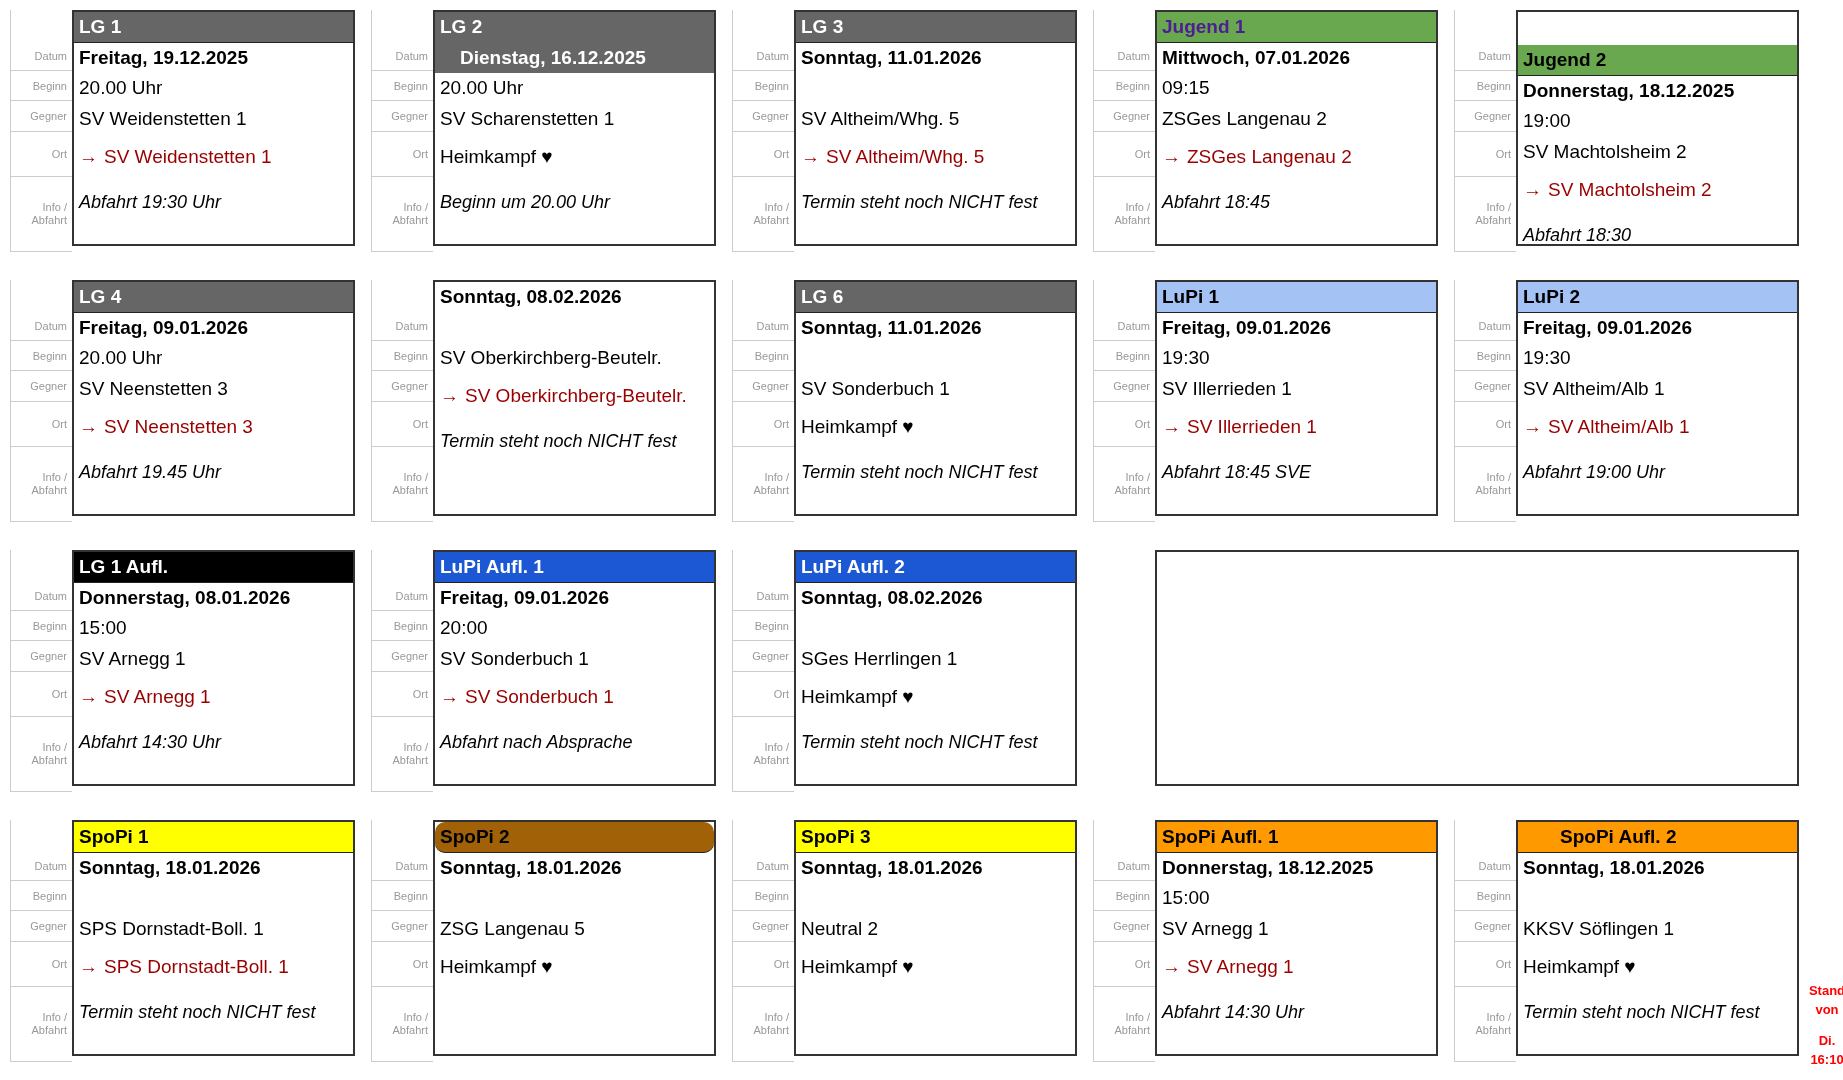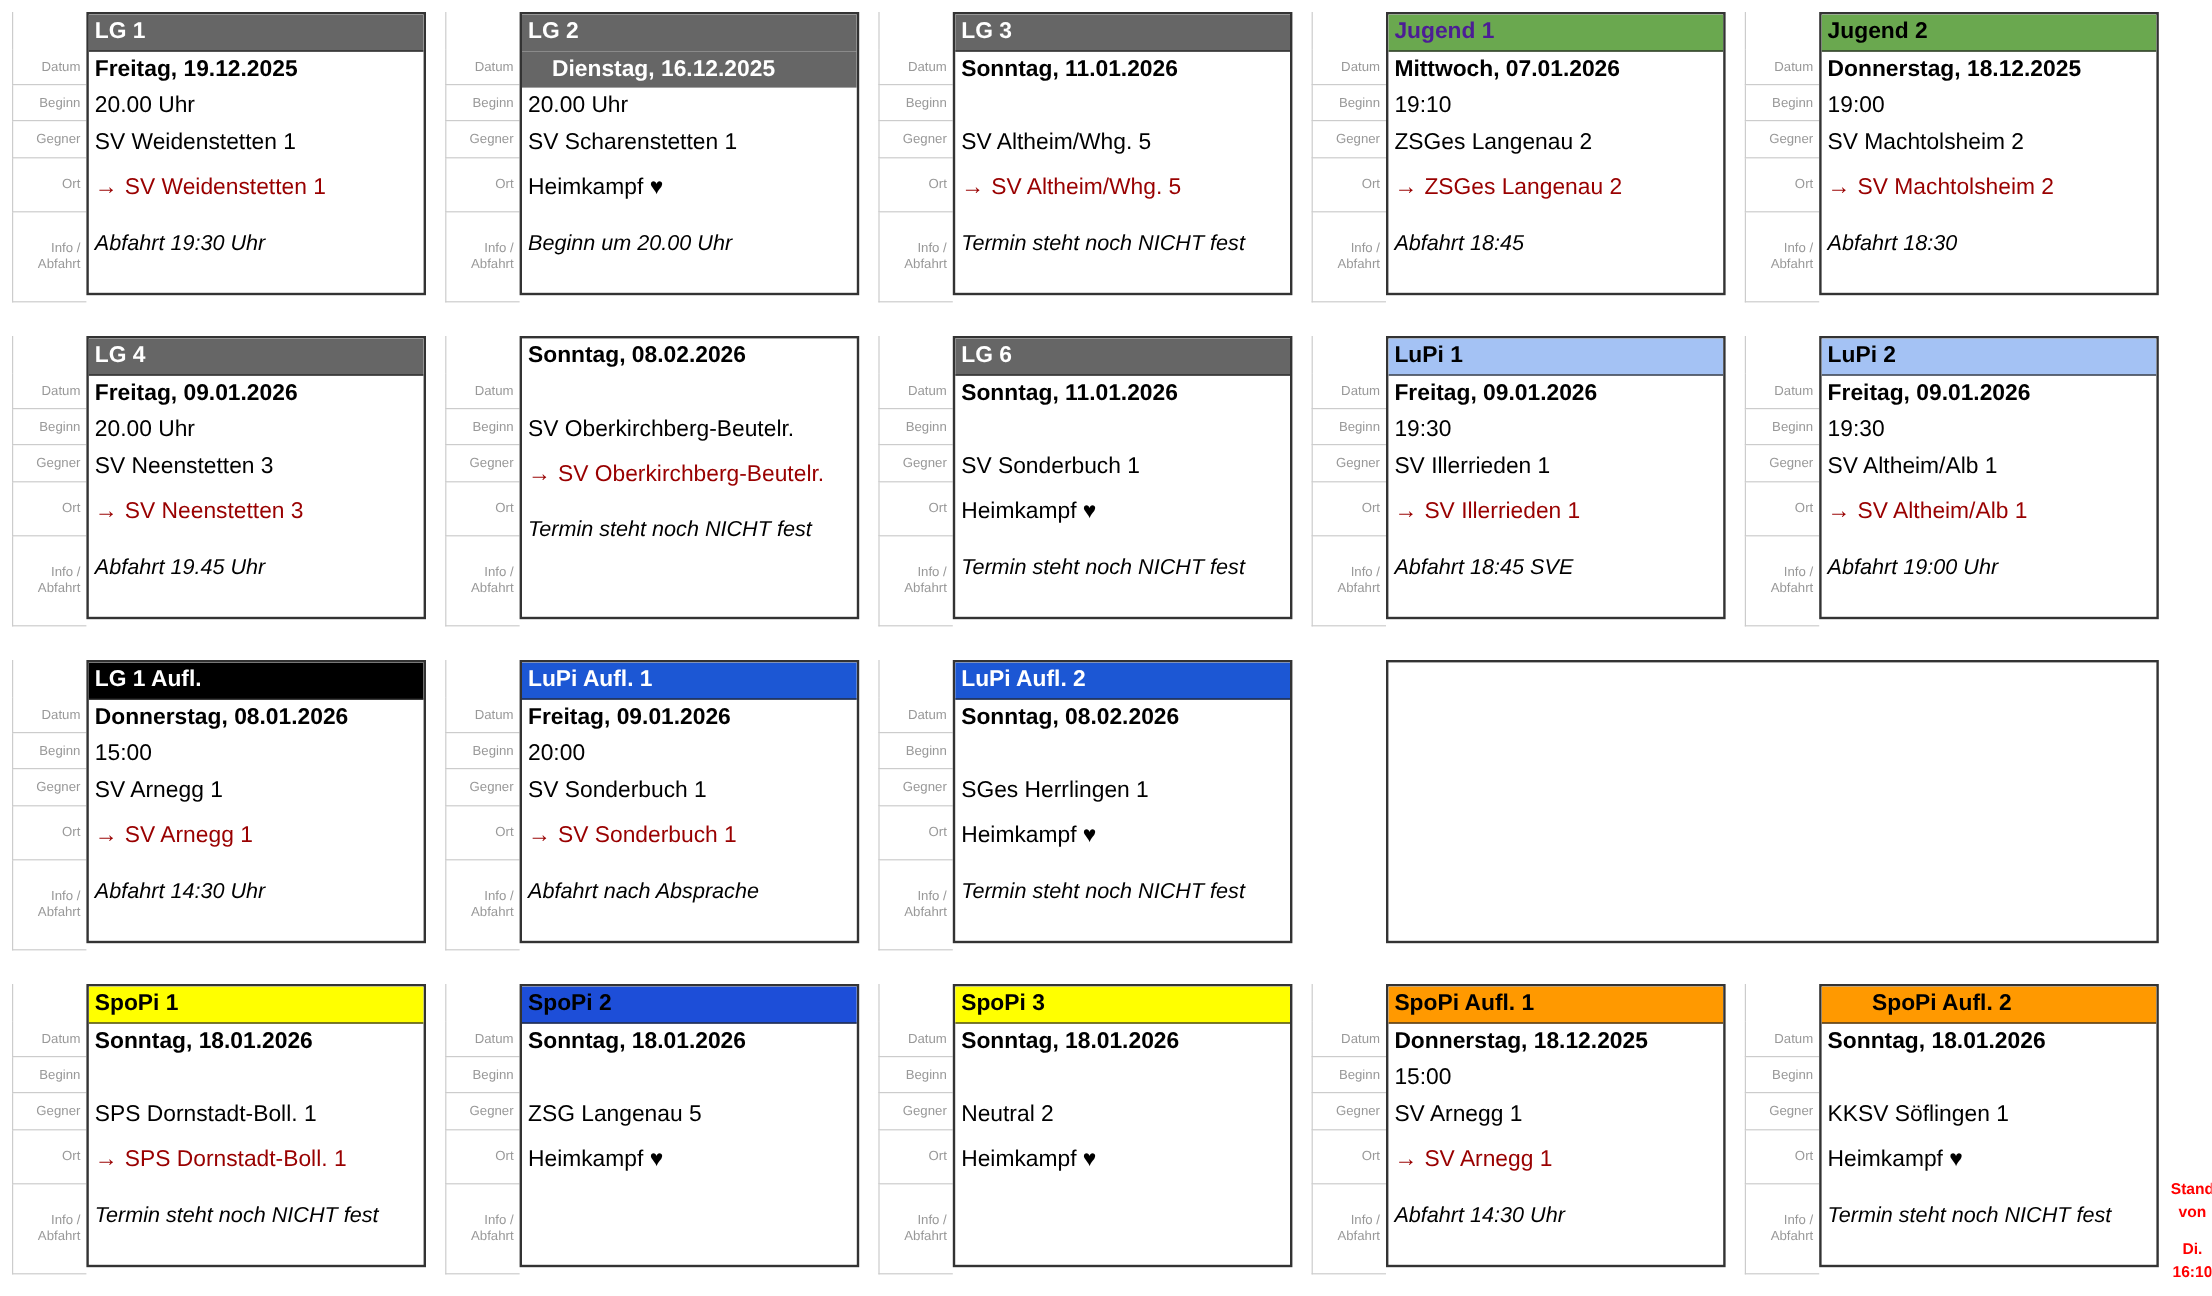--- a/index.html
+++ b/index.html
@@ -195,21 +195,21 @@
         <div class="label-cell h-gegner">Gegner</div>
         <div class="label-cell h-ort">Ort</div>
         <div class="label-cell h-info">
           <span>Info /</span>
           <span>Abfahrt</span>
         </div>
       </div>
       <div class="card">
         <div class="card-header" style="background: rgb(106, 168, 79); color: #4c1d95;">Jugend 1</div>
         <div class="cell c-datum">Mittwoch, 07.01.2026</div>
-        <div class="cell c-beginn">19:10</div>
+        <div class="cell c-beginn">09:15</div>
         <div class="cell c-gegner">ZSGes Langenau 2</div>
         <div class="cell c-ort away">
           <span class="arrow">→</span>
           <span class="ort-text">ZSGes Langenau 2</span>
         </div>
         <div class="cell c-info">Abfahrt 18:45</div>
       </div>
     </div>
 
     <div class="slot" style="left: 1454px; top: 10px;">
@@ -218,21 +218,21 @@
         <div class="label-cell h-datum">Datum</div>
         <div class="label-cell h-beginn">Beginn</div>
         <div class="label-cell h-gegner">Gegner</div>
         <div class="label-cell h-ort">Ort</div>
         <div class="label-cell h-info">
           <span>Info /</span>
           <span>Abfahrt</span>
         </div>
       </div>
       <div class="card">
-        <div class="card-header" style="background: rgb(106, 168, 79); color: rgb(0, 0, 0);">Jugend 2</div>
+        <div class="card-header" style="background: rgb(106, 168, 79); color: rgb(0, 0, 0); margin-top: 33px;">Jugend 2</div>
         <div class="cell c-datum">Donnerstag, 18.12.2025</div>
         <div class="cell c-beginn">19:00</div>
         <div class="cell c-gegner">SV Machtolsheim 2</div>
         <div class="cell c-ort away">
           <span class="arrow">→</span>
           <span class="ort-text">SV Machtolsheim 2</span>
         </div>
         <div class="cell c-info">Abfahrt 18:30</div>
       </div>
     </div>
@@ -465,21 +465,21 @@
         <div class="label-cell h-datum">Datum</div>
         <div class="label-cell h-beginn">Beginn</div>
         <div class="label-cell h-gegner">Gegner</div>
         <div class="label-cell h-ort">Ort</div>
         <div class="label-cell h-info">
           <span>Info /</span>
           <span>Abfahrt</span>
         </div>
       </div>
       <div class="card">
-        <div class="card-header" style="background: #1d4ed8; color: rgb(0, 0, 0);">SpoPi 2</div>
+        <div class="card-header" style="background: #a16207; color: rgb(0, 0, 0); border-radius: 10px;">SpoPi 2</div>
         <div class="cell c-datum">Sonntag, 18.01.2026</div>
         <div class="cell c-beginn"></div>
         <div class="cell c-gegner">ZSG Langenau 5</div>
         <div class="cell c-ort">
           <span class="ort-text">Heimkampf ♥</span>
         </div>
         <div class="cell c-info"></div>
       </div>
     </div>
 

